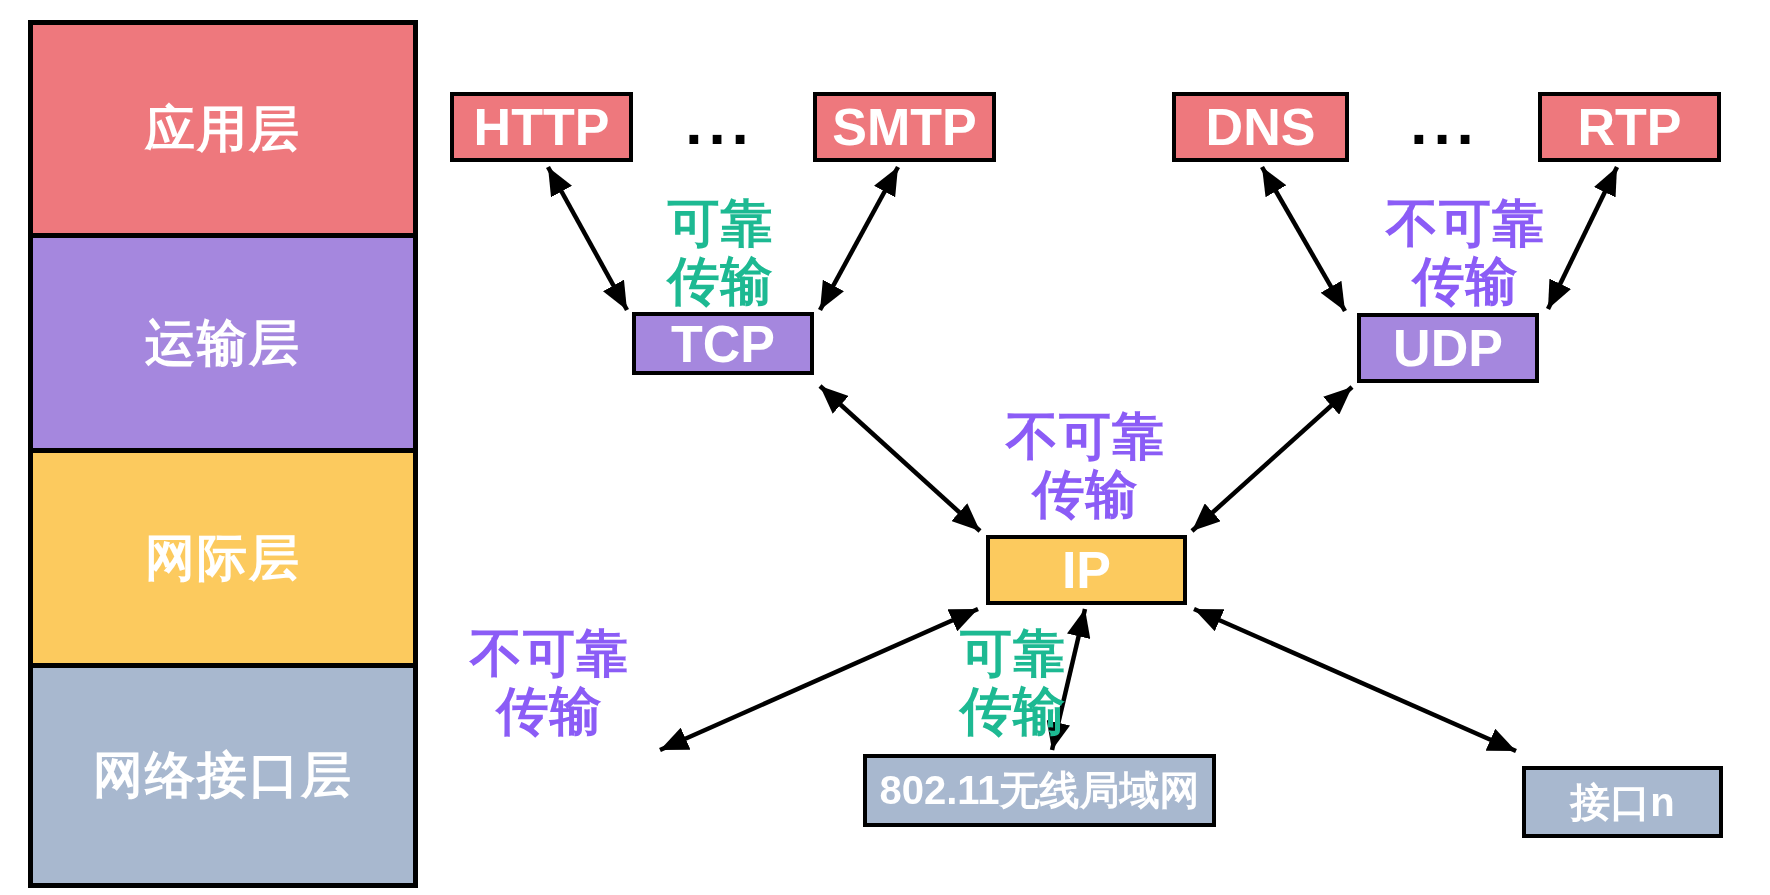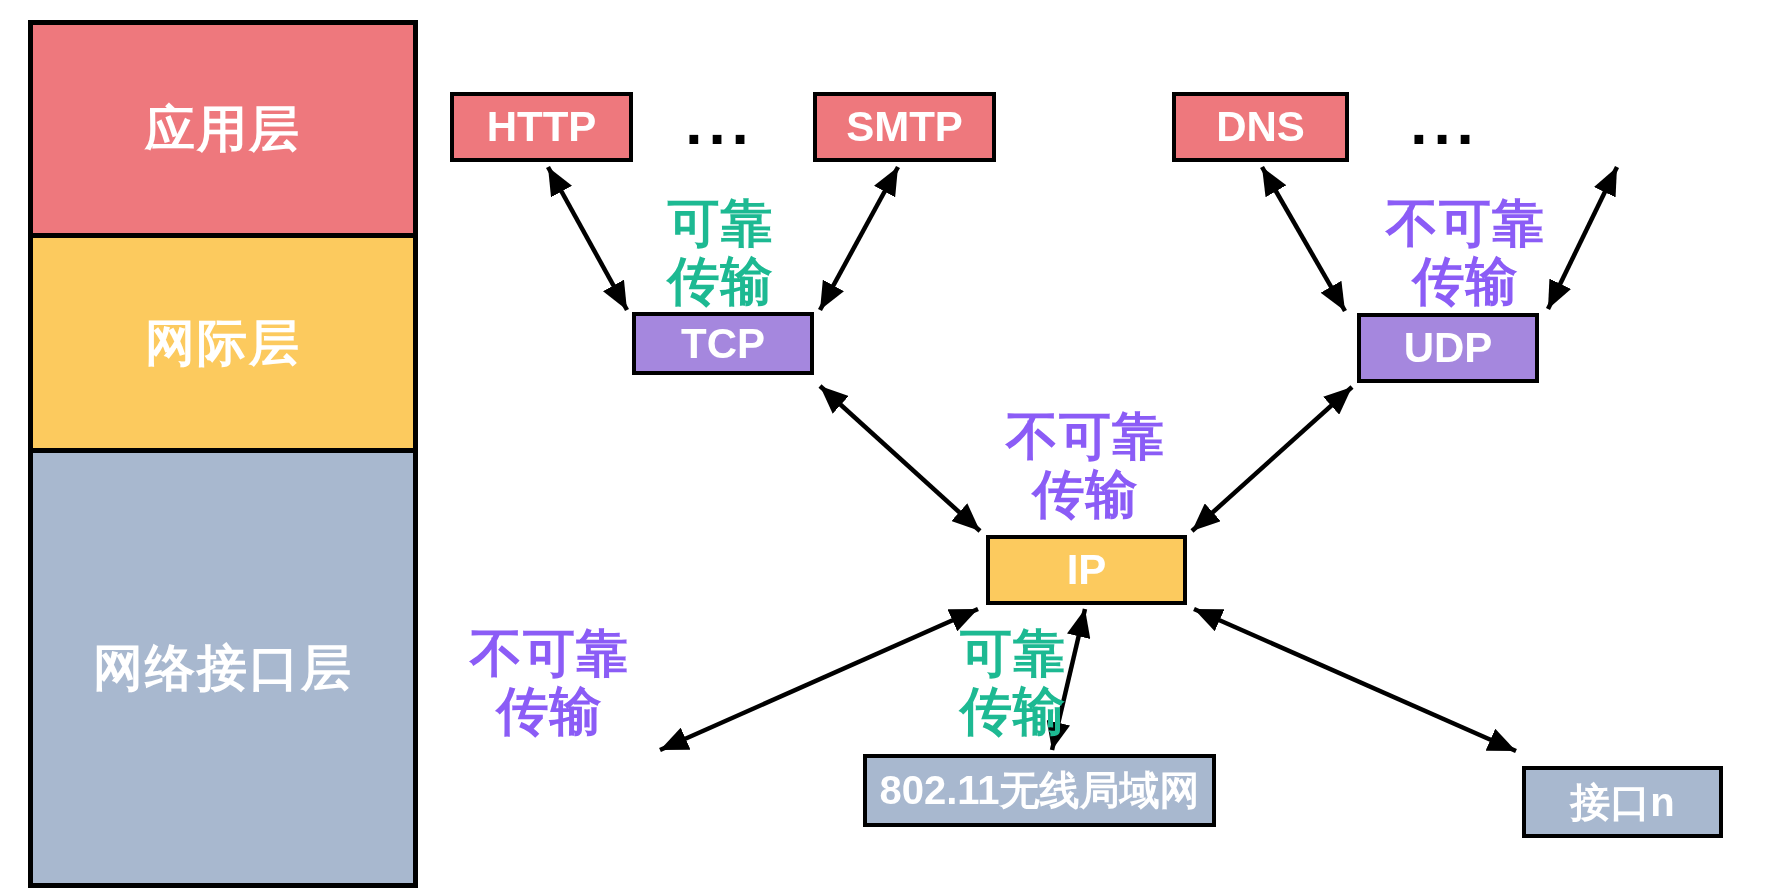--- a/index.html
+++ b/index.html
@@ -14,21 +14,21 @@
   .layer{display:flex;align-items:center;justify-content:center;
     color:#fff;font-weight:bold;font-size:50px;letter-spacing:2px;}
   .layer+.layer{border-top:5px solid #000;}
   .layer-app {height:208px;background:#EE787D;}
   .layer-trans{height:210px;background:#A587DE;}
   .layer-inet{height:210px;background:#FCCA5E;}
   .layer-link{flex:1;background:#A8B8CF;}
 
   
   .box{position:absolute;border:4px solid #000;display:flex;align-items:center;justify-content:center;
-    color:#fff;font-weight:bold;font-size:42px;box-sizing:border-box;}
+    color:#fff;font-weight:bold;font-size:52px;box-sizing:border-box;}
   .box-red   {background:#EE787D;}
   .box-purple{background:#A587DE;}
   .box-yellow{background:#FCCA5E;}
   .box-gray  {background:#A8B8CF;}
 
   #box-http {left:450px; top:92px;  width:183px;height:70px;}
   #box-smtp {left:813px; top:92px;  width:183px;height:70px;}
   #box-dns  {left:1172px;top:92px;  width:177px;height:70px;}
   #box-rtp  {left:1538px;top:92px;  width:183px;height:70px;}
   #box-tcp  {left:632px; top:312px; width:182px;height:63px;}
@@ -61,20 +61,23 @@
 </style>
 </head>
 <body>
 
 <div id="stage">
 
   <div class="layer-stack">
     <div class="layer layer-app">
       <span>应用层</span>
     </div>
+    <div class="layer layer-trans">
+      <span>运输层</span>
+    </div>
     <div class="layer layer-inet">
       <span>网际层</span>
     </div>
     <div class="layer layer-link">
       <span>网络接口层</span>
     </div>
   </div>
 
   <svg id="arrow-layer" viewBox="0 0 1770 895">
     <defs>
@@ -97,20 +100,23 @@
     <span>HTTP</span>
   </div>
   <div class="dots" id="dots-left">...</div>
   <div class="box box-red" id="box-smtp">
     <span>SMTP</span>
   </div>
   <div class="box box-red" id="box-dns">
     <span>DNS</span>
   </div>
   <div class="dots" id="dots-right">...</div>
+  <div class="box box-red" id="box-rtp">
+    <span>RTP</span>
+  </div>
 
   <div class="box box-purple" id="box-tcp">
     <span>TCP</span>
   </div>
   <div class="box box-purple" id="box-udp">
     <span>UDP</span>
   </div>
 
   <div class="box box-yellow" id="box-ip">
     <span>IP</span>

